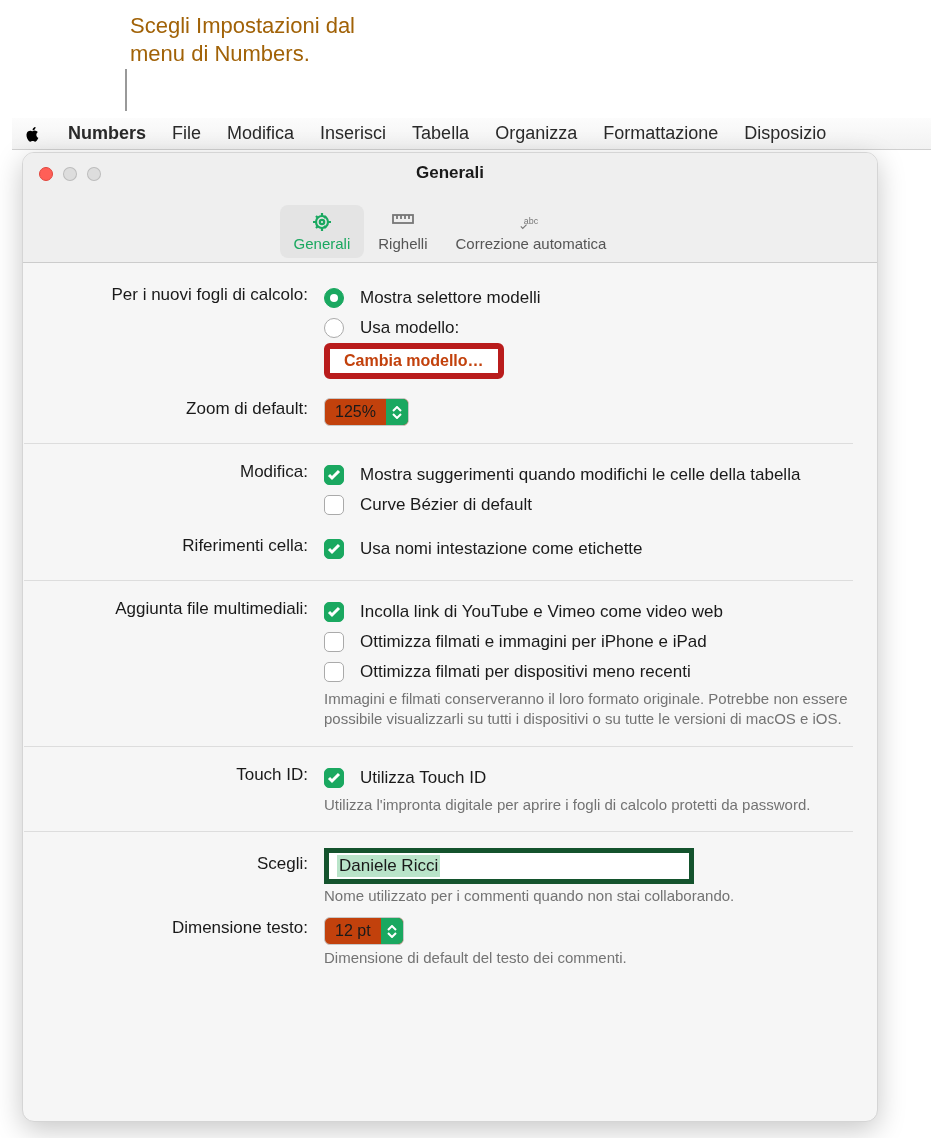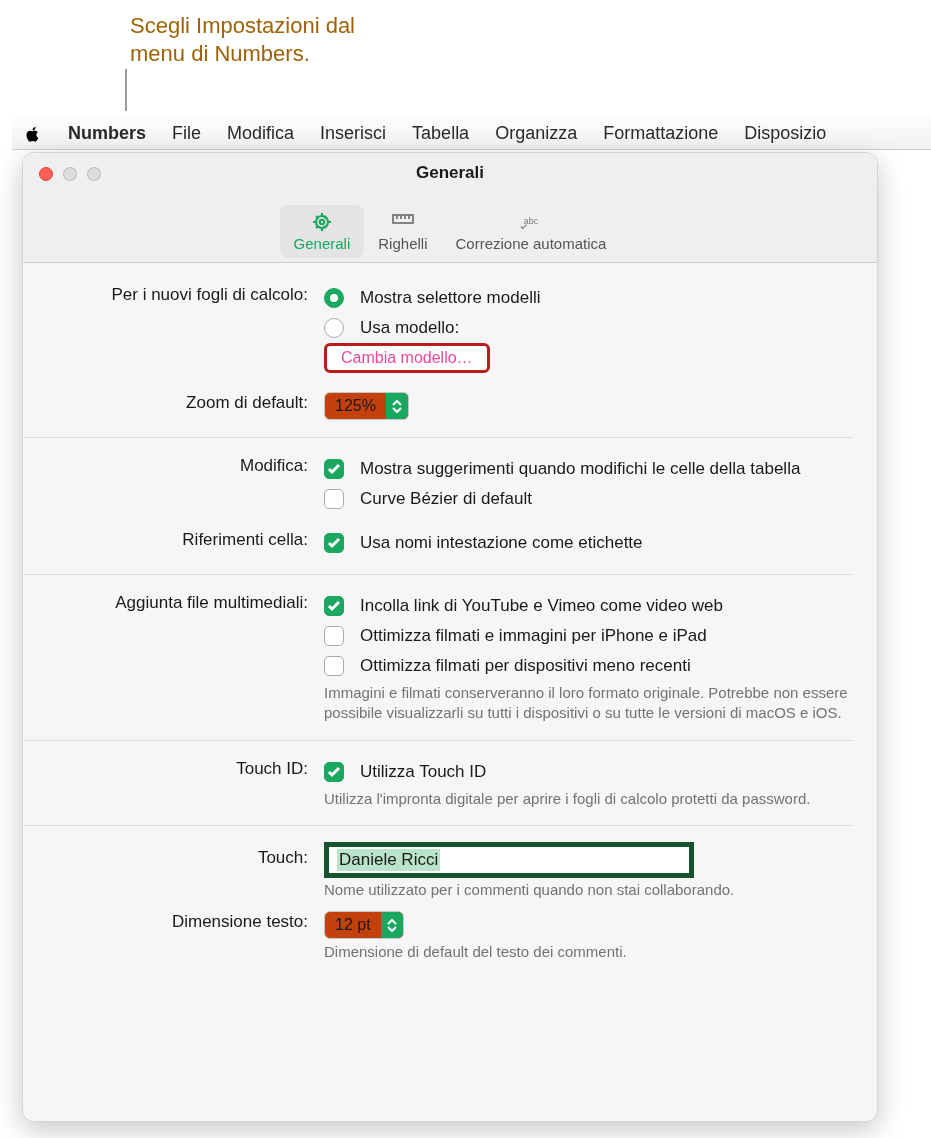--- a/index.html
+++ b/index.html
@@ -133,22 +133,22 @@
   display:inline-flex; align-items:center; justify-content:center;
   flex-shrink:0;
 }
 .radio.sel { border-color:#1aa860; background:#1aa860; }
 .radio.sel::after { content:""; width:8px; height:8px; border-radius:50%; background:#fff; }
 .chk { border-radius:5px; }
 .chk.sel { border-color:#1aa860; background:#1aa860; }
 .chk.sel svg { width:14px; height:14px; stroke:#fff; stroke-width:3; fill:none; }
 
 .btn {
-  border:3px solid #b91c1c; border-radius:6px; background:#fff;
-  padding: 3px 14px; font-size:16px; color:#ec4899;
+  border:6px solid #b91c1c; border-radius:6px; background:#fff;
+  padding: 3px 14px; font-size:16px; color:#c2410c;font-weight:bold;
 }
 
 .select {
   display:inline-flex; align-items:center;
   border:1px solid #c8c8c8; border-radius:6px; background:#c2410c;
   height: 28px; overflow:hidden;
   font-size:16px;
 }
 .select .sval { padding: 0 10px; }
 .select .sarrows {
@@ -343,21 +343,21 @@
             </span>
           <span>Utilizza Touch ID</span>
         </div>
         <div class="desc" style="max-width:520px;">Utilizza l'impronta digitale per aprire i fogli di calcolo protetti da password.</div>
       </div>
     </div>
 
     <div class="hr"></div>
 
     <div class="row">
-      <div class="label-col" style="padding-top:6px;">Touch:</div>
+      <div class="label-col" style="padding-top:6px;">Scegli:</div>
       <div class="ctrl-col">
         <div class="line">
           <div class="txtfield">
             <span class="highlight">Daniele Ricci</span>
           </div>
         </div>
         <div class="desc">Nome utilizzato per i commenti quando non stai collaborando.</div>
       </div>
     </div>
 

